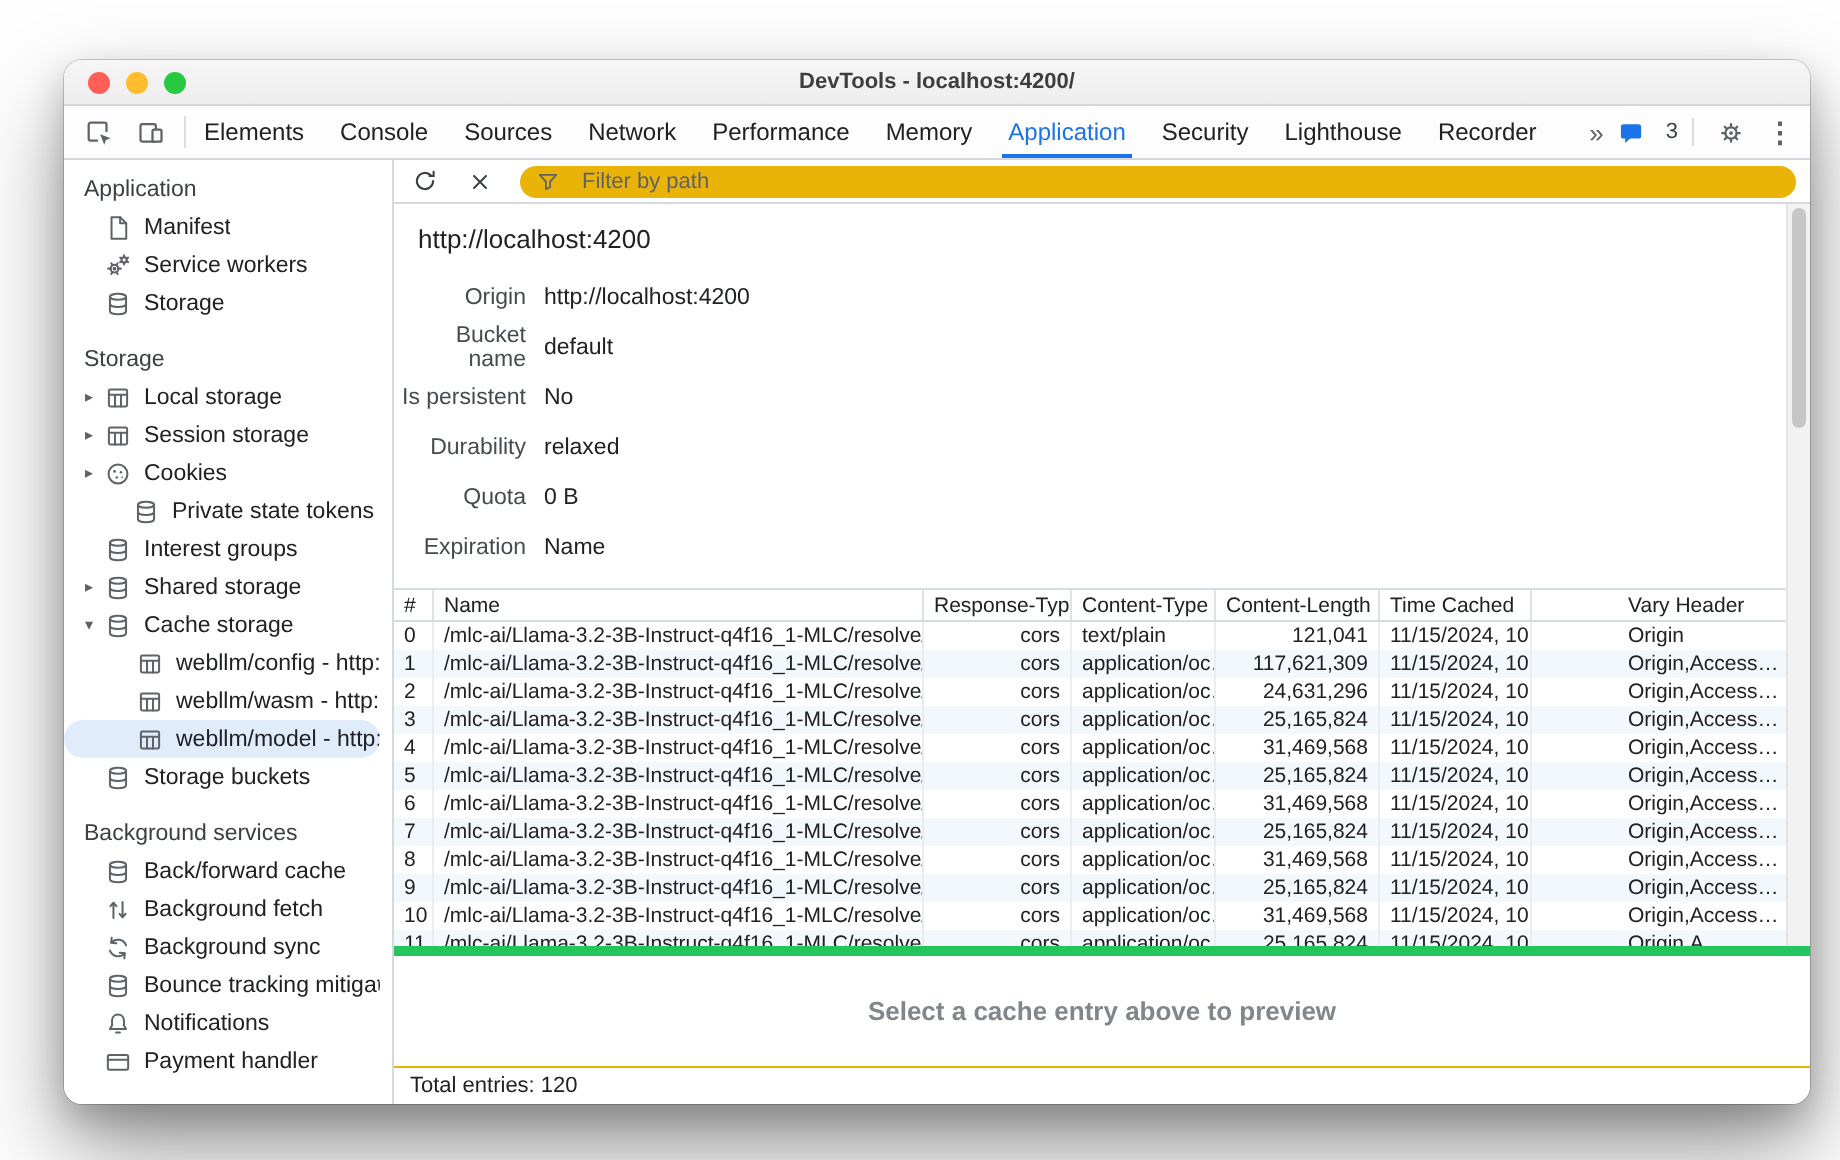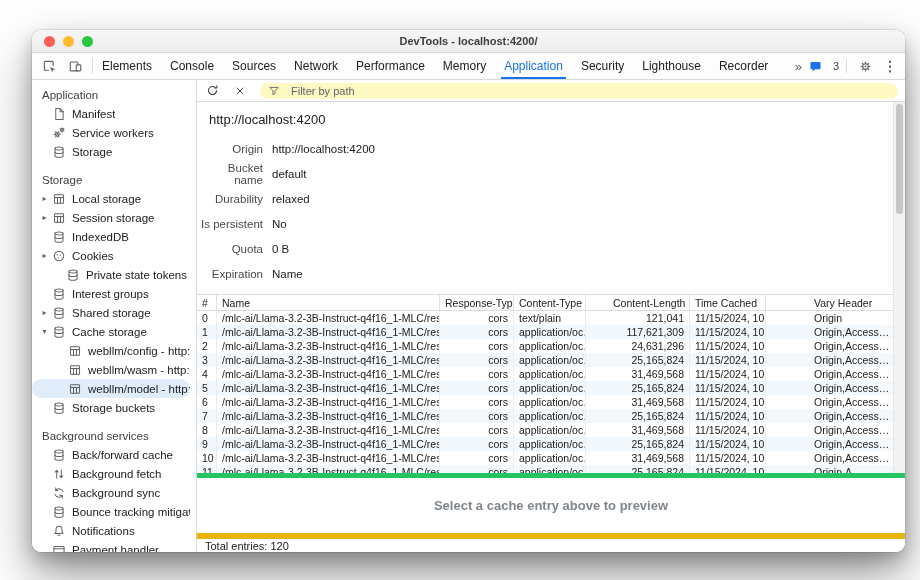--- a/index.html
+++ b/index.html
@@ -46,21 +46,21 @@
     border-radius:10px; white-space:nowrap; overflow:hidden; }
   .tree-item.selected { background:#e1ecfb; }
   .arrow { width:13px; flex:none; font-size:8px; color:#5f6368; text-align:center; }
   .icon { width:16px; height:14px; flex:none; display:inline-flex; align-items:center; justify-content:center; margin-right:5px; }
   .tree-label { overflow:hidden; text-overflow:clip; }
 
   
   .main { flex:1; min-width:0; display:flex; flex-direction:column; background:#fff; }
   .cache-toolbar { height:22px; flex:none; display:flex; align-items:center; gap:7px;
     padding:0 7px; border-bottom:1px solid #d5d8dc; }
-  .filter-pill { flex:1; height:16px; background:#fef9c3; border-radius:9px; display:flex;
+  .filter-pill { flex:1; height:16px; background:#eab308; border-radius:9px; display:flex;
     align-items:center; gap:6px; padding:0 8px; font-size:11px; color:#5f6368; }
 
   .scroll-area { flex:none; position:relative; padding-right:12px; }
   .vscrollbar { position:absolute; top:0; right:0; bottom:0; width:12px; background:#f2f2f2;
     border-left:1px solid #e4e4e4; }
   .vthumb { position:absolute; top:2px; left:2px; width:7px; height:110px; background:#c6c6c6; border-radius:4px; }
 
   .url-header { padding:10px 12px 7px; font-size:13px; color:#202124; }
   .meta { padding:2px 0 8px; }
   .meta-row { display:flex; align-items:center; height:25px; font-size:11.5px; }
@@ -73,28 +73,28 @@
   .grid-body { height:162px; overflow:hidden; }
   .grid-row { display:flex; height:14px; align-items:center; }
   .grid-row:nth-child(even) { background:#f3f8fd; }
   .gcell { padding:0 5px; border-right:1px solid #e9edf2; white-space:nowrap; overflow:hidden; height:100%; display:flex; align-items:center; }
   .grid-header .gcell { border-right:1px solid #dfe3e8; }
   .gcell:last-child { border-right:none; }
   .c0 { width:20px; flex:none; }
   .c1 { flex:1; min-width:0; }
   .c2 { width:74px; flex:none; justify-content:flex-end; }
   .c3 { width:72px; flex:none; }
-  .c4 { width:82px; flex:none; justify-content:flex-end;margin-left:22px; }
+  .c4 { width:82px; flex:none; justify-content:flex-end; }
   .c5 { width:76px; flex:none; }
   .c6 { width:84px; flex:none;margin-left:43px; }
   .grid-header .c2, .grid-header .c4 { justify-content:flex-start; }
 
   .preview { flex:1; border-top:5px solid #22c55e; display:flex; align-items:center; justify-content:center; }
   .preview-text { color:#80868b; font-weight:700; font-size:13px; }
-  .statusbar { height:19px; flex:none; border-top:6px solid #eab308; display:flex; align-items:center;
+  .statusbar { height:19px; flex:none; border-top:1px solid #eab308; display:flex; align-items:center;
     padding:0 8px; font-size:11px; color:#202124; }
 </style>
 </head>
 <body>
 
 <div class="window">
 
   <div class="titlebar">
     <div class="traffic">
       <span class="light" style="background:#ff5f57"></span>
@@ -234,31 +234,20 @@
             <span class="arrow">▸</span>
             <span class="icon">
               <svg viewBox="0 0 16 16" width="14" height="14" fill="none" stroke="#5f6368" stroke-width="1.15" stroke-linecap="round" stroke-linejoin="round">
                 <rect x="2.8" y="3.2" width="10.4" height="9.6" rx="0.8"></rect>
                 <path d="M2.8 6.2h10.4M6.3 6.2v6.6M9.7 6.2v6.6"></path>
               </svg>
             </span>
             <span class="tree-label">Session storage</span>
           </div>
           <div class="tree-item" style="padding-left: 6px;">
-            <span class="arrow"></span>
-            <span class="icon">
-              <svg viewBox="0 0 16 16" width="14" height="14" fill="none" stroke="#5f6368" stroke-width="1.15" stroke-linecap="round" stroke-linejoin="round">
-                <ellipse cx="8" cy="3.9" rx="4.6" ry="1.7"></ellipse>
-                <path d="M3.4 3.9v8.3c0 .95 2.06 1.72 4.6 1.72s4.6-.77 4.6-1.72V3.9"></path>
-                <path d="M3.4 8.05c0 .95 2.06 1.72 4.6 1.72s4.6-.77 4.6-1.72"></path>
-              </svg>
-            </span>
-            <span class="tree-label">IndexedDB</span>
-          </div>
-          <div class="tree-item" style="padding-left: 6px;">
             <span class="arrow">▸</span>
             <span class="icon">
               <svg viewBox="0 0 16 16" width="14" height="14" fill="none" stroke="#5f6368" stroke-width="1.15" stroke-linecap="round" stroke-linejoin="round">
                 <circle cx="8" cy="8" r="5.4"></circle>
                 <circle cx="6" cy="6.5" r="0.8" fill="#5f6368" stroke="none"></circle>
                 <circle cx="9.7" cy="7" r="0.7" fill="#5f6368" stroke="none"></circle>
                 <circle cx="7.3" cy="10" r="0.7" fill="#5f6368" stroke="none"></circle>
                 <circle cx="10.4" cy="9.9" r="0.5" fill="#5f6368" stroke="none"></circle>
               </svg>
             </span>
@@ -446,26 +435,26 @@
         <div class="meta" id="meta-list">
             <div class="meta-row">
               <span class="meta-label">Origin</span>
               <span class="meta-value">http://localhost:4200</span>
             </div>
             <div class="meta-row">
               <span class="meta-label">Bucket name</span>
               <span class="meta-value">default</span>
             </div>
             <div class="meta-row">
+              <span class="meta-label">Is persistent</span>
+              <span class="meta-value">No</span>
+            </div>
+            <div class="meta-row">
               <span class="meta-label">Durability</span>
               <span class="meta-value">relaxed</span>
-            </div>
-            <div class="meta-row">
-              <span class="meta-label">Is persistent</span>
-              <span class="meta-value">No</span>
             </div>
             <div class="meta-row">
               <span class="meta-label">Quota</span>
               <span class="meta-value">0 B</span>
             </div>
             <div class="meta-row">
               <span class="meta-label">Expiration</span>
               <span class="meta-value">Name</span>
             </div>
           </div>

